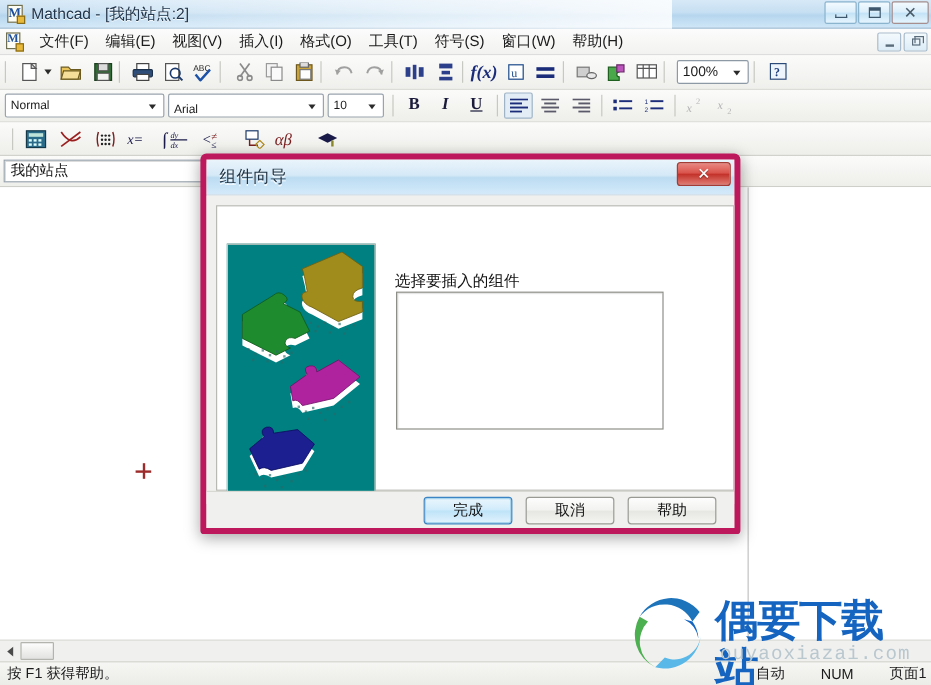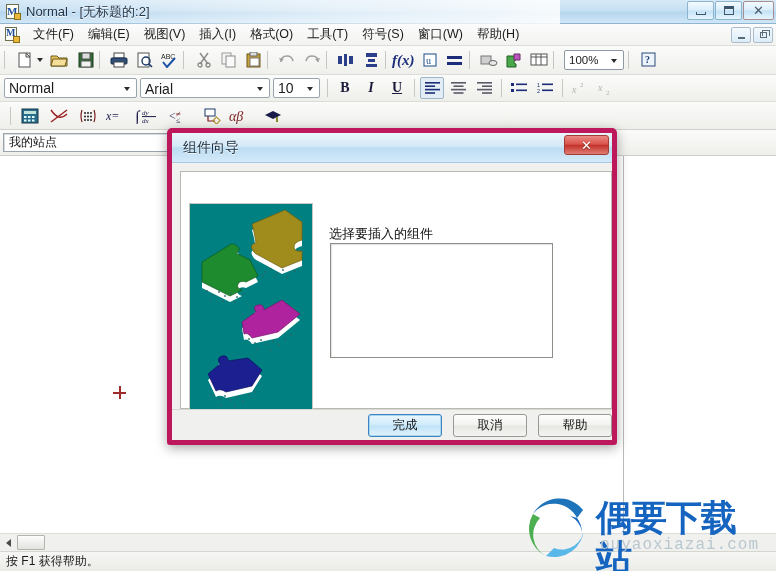--- a/index.html
+++ b/index.html
@@ -109,21 +109,21 @@
   
   .toolbar2 {
     position: absolute; left: 0; top: 75px; width: 776px; height: 27px;
     background: linear-gradient(to bottom,#fbfbfa,#eeeeea);
     border-bottom: 1px solid #dcdcd8;
     display: flex; align-items: center; padding-left: 4px;
   }
   .combo {
     height: 20px; border: 1px solid #9aa4ae; background: #fff; border-radius: 2px;
     display: flex; align-items: center; padding-left: 4px; position: relative;
-    font-size: 14px; color: #1b1b1b; margin-right: 3px;
+    font-size: 10px; color: #1b1b1b; margin-right: 3px;
   }
   .combo .cb-arrow { position: absolute; right: 2px; top: 2px; width: 15px; height: 15px; display: flex; align-items: center; justify-content: center; }
   .fmt-btn {
     width: 24px; height: 22px; display: flex; align-items: center; justify-content: center;
     font-size: 14px; color: #1a1a3a; margin: 0 1px; font-family: "Liberation Serif", serif;
   }
   .fmt-btn.pressed { border: 1px solid #9fb4c7; background: #e3edf5; border-radius: 2px; }
 
   
   .toolbar3 {
@@ -250,21 +250,21 @@
   }
   .dlg-listbox {
     position: absolute; left: 158px; top: 80px; width: 223px; height: 115px;
     background: #fff; border: 1px solid #8e8e88;
     box-shadow: inset 1px 1px 1px rgba(0,0,0,0.12);
   }
   .dlg-footer {
     position: absolute; left: 0; bottom: 0; width: 100%; height: 30px;
     background: #f0f0ee;
     display: flex; align-items: center; justify-content: flex-end;
-    gap: 11px;
+    padding-right: 15px; gap: 11px;
   }
   .dlg-sep {
     position: absolute; left: 0; bottom: 30px; width: 100%; height: 1px; background: #d8d8d2;
   }
   .dlg-btn {
     width: 74px; height: 23px;
     border: 1px solid #9a9a94; border-radius: 3px;
     background: linear-gradient(to bottom,#fdfdfd 0%,#f2f2f0 48%, #e6e6e2 52%, #f4f4f2 100%);
     font-size: 12.5px; color: #111;
     display: flex; align-items: center; justify-content: center;
@@ -298,21 +298,21 @@
 
 <div id="app">
 
   <div class="titlebar">
     <div class="glass"></div>
     <div class="app-icon">
       <div class="sheet"></div>
         <div class="mlet">M</div>
         <div class="corner"></div>
     </div>
-    <span class="title-text">Normal - [无标题的:2]</span>
+    <span class="title-text">Mathcad - [我的站点:2]</span>
     <div class="win-buttons">
       <div class="win-btn">
           <div class="glyph-min"></div>
         </div>
       <div class="win-btn">
           <div class="glyph-max"></div>
         </div>
       <div class="win-btn close">
           <span class="glyph-close">✕</span>
         </div>
@@ -664,20 +664,25 @@
 
   <div class="hscroll">
     <div class="hs-arrow-left">
         <div class="tri-left"></div>
       </div>
     <div class="hs-thumb"></div>
   </div>
 
   <div class="statusbar">
     <div class="sb-left sb-cell">按 F1 获得帮助。</div>
+    <div class="sb-right">
+      <div class="sb-cell">自动</div>
+      <div class="sb-cell">NUM</div>
+      <div class="sb-cell">页面1</div>
+    </div>
   </div>
 
   <div class="dialog">
     <div class="dlg-titlebar">
       <span class="dlg-title">组件向导</span>
       <div class="dlg-close">✕</div>
     </div>
     <div class="dlg-body">
       <div class="dlg-inner"></div>
 

